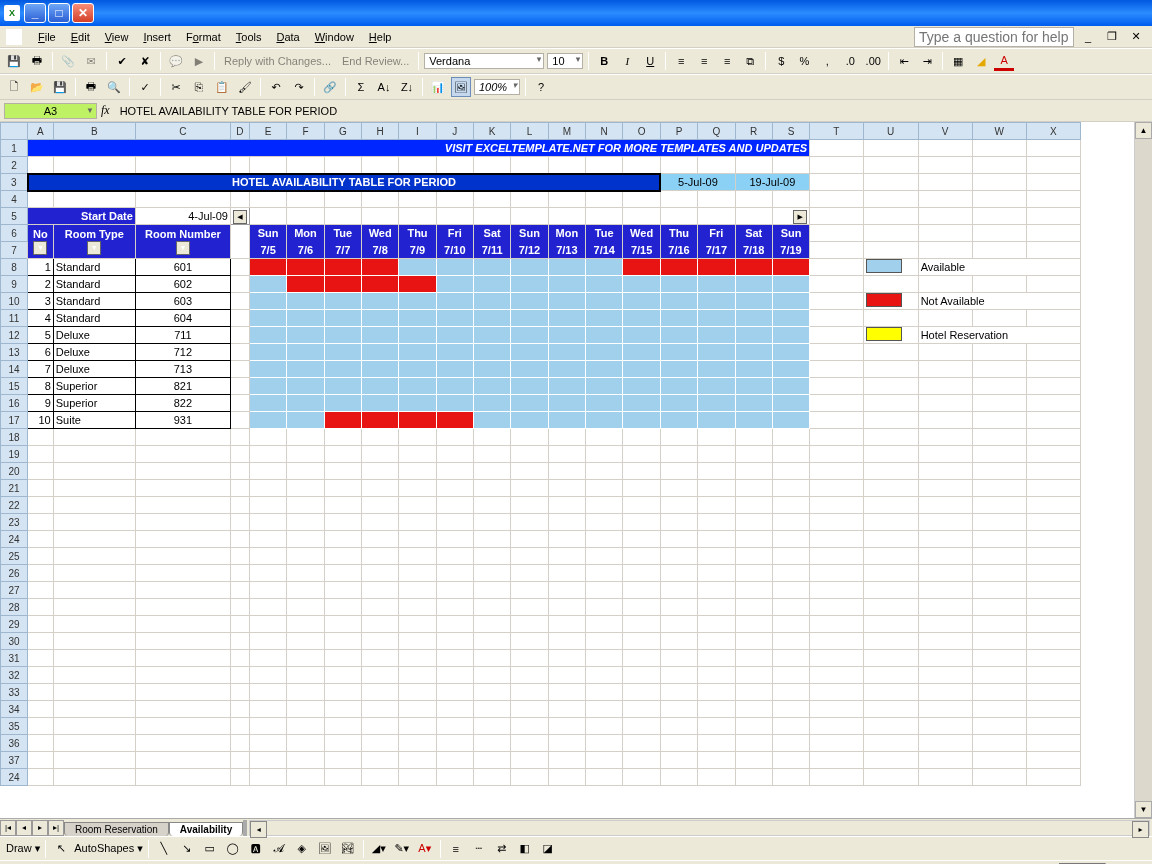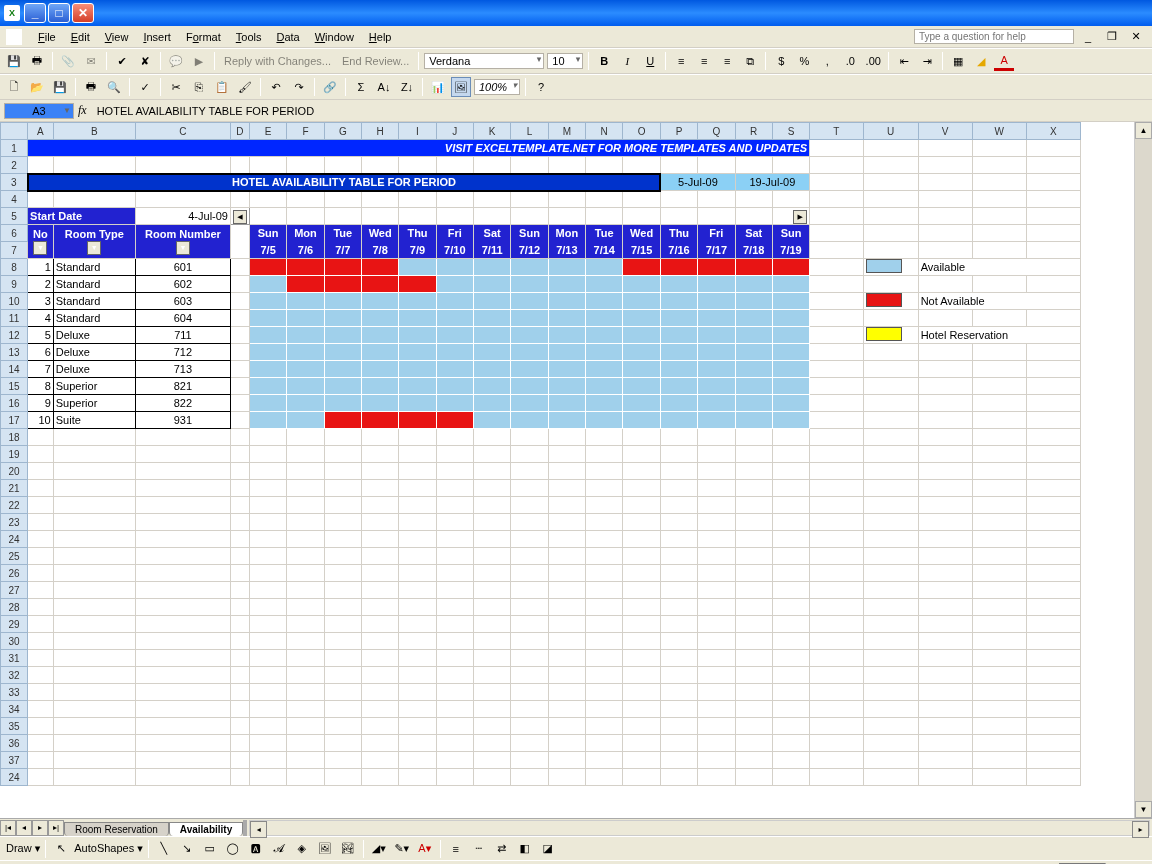--- a/index.html
+++ b/index.html
@@ -11,55 +11,55 @@
   .titlebar .win-btns { display: flex; gap: 2px; }
   .titlebar .win-btn { width: 22px; height: 20px; border: 1px solid #fff; border-radius: 3px; display: flex; align-items: center; justify-content: center; font-weight: bold; font-size: 12px; cursor: pointer; }
   .titlebar .win-btn.min, .titlebar .win-btn.max { background: linear-gradient(to bottom, #6fa7f7, #2b5fd4); }
   .titlebar .win-btn.close { background: linear-gradient(to bottom, #f88e78, #d43f29); }
   
   .menubar { height: 22px; background: #ece9d8; display: flex; align-items: center; padding: 0 6px; font-size: 11px; gap: 1px; border-bottom: 1px solid #d3cfc5; }
   .menubar .excel-icon { width: 16px; height: 16px; background: #fff; margin-right: 8px; }
   .menubar .menu-item { padding: 2px 7px; cursor: pointer; }
   .menubar .menu-item u { text-decoration: underline; }
   .menubar .help-right { display: flex; align-items: center; margin-left: auto; gap: 4px; }
-  .menubar .help-box { border: 1px solid #b5b0a5; background:#fff; font-size:10px; color:#aaa; padding: 1px 4px; width: 160px; }
+  .menubar .help-box { border: 1px solid #b5b0a5; background:#fff; font-size:14px; color:#aaa; padding: 1px 4px; width: 160px; }
   
   .toolbar { height: 26px; background: #ece9d8; border-top: 1px solid #fff; border-bottom: 1px solid #d3cfc5; display: flex; align-items: center; padding: 0 4px; gap: 3px; }
   .tool-btn { width: 20px; height: 20px; display: inline-flex; align-items: center; justify-content: center; cursor: pointer; font-size: 11px; }
   .tool-sep { width: 1px; height: 18px; background: #c0bbae; margin: 0 2px; border-right:1px solid #fff; }
   .tool-disabled { opacity: .45; }
   .font-dd { border: 1px solid #b5b0a5; background:#fff; font-size:11px; padding: 1px 16px 1px 4px; min-width: 120px; position: relative; }
   .font-dd::after { content: '▾'; position:absolute; right:2px; top:0; font-size:9px; color:#666;}
   .size-dd { border: 1px solid #b5b0a5; background:#fff; font-size:11px; padding: 1px 12px 1px 4px; width: 36px; position:relative;}
   .size-dd::after { content:'▾'; position:absolute; right:2px; top:0; font-size:9px; color:#666;}
   .zoom-dd { border:1px solid #b5b0a5; background:#fff; padding:1px 12px 1px 4px; position:relative; font-size:11px;font-style:italic;}
   .zoom-dd::after { content:'▾'; position:absolute; right:2px; top:0; font-size:9px; color:#666;}
   
   .formula-bar { height: 22px; background: #ece9d8; display: flex; align-items: center; padding: 2px 4px; gap: 4px; border-bottom: 1px solid #d3cfc5; }
-  .name-box { border: 1px solid #b5b0a5; background:#3b82f6; padding: 1px 4px; width:70px; font-size:11px; text-align:center; position:relative;}
+  .name-box { border: 1px solid #b5b0a5; background:#bef264; padding: 1px 4px; width:93px; font-size:11px; text-align:center; position:relative;}
   .name-box::after { content:'▼'; font-size:8px; position:absolute; right:2px; top:2px; color:#666;}
   .fx-label { font-style: italic; font-family: serif; font-size: 12px; }
   .formula-input { flex:1; font-size:11px; padding-left: 6px;}
   
   .sheet-area { position: relative; background: #fff; height: 696px; display:flex; }
   .grid-wrap { flex:1; overflow:hidden; position:relative; }
   .vscroll { width: 18px; background: #ece9d8; border-left:1px solid #ccc; display:flex; flex-direction:column; }
   .vscroll .arrow { height:17px; background:#ece9d8; border:1px solid #aaa; font-size:8px; display:flex; align-items:center; justify-content:center; cursor:pointer;}
   .vscroll .thumb { flex:1; background: #dcd8cc; }
   
   table.grid { border-collapse: collapse; table-layout: fixed; }
   table.grid th { background: #d5e4f2; border: 1px solid #9eb6ce; font-weight: normal; font-size: 10px; height: 17px; text-align:center; color:#333; }
   table.grid th.rowhdr { width:28px; background:#d5e4f2; }
   table.grid td { border: 1px solid #d4d0c8; height: 16px; font-size: 11px; padding: 0 2px; }
   
   .banner-visit { background: #0026ff; color:#fff; font-weight:bold; font-style:italic; text-align:right; font-size:12px; font-family: Verdana, sans-serif; }
   .banner-title { background: #0033cc; color:#fff; font-weight:bold; text-align:center; font-size:12px; font-family: Verdana, sans-serif; border:1px solid #000; }
   .date-cell { background:#8bd0f5; border:1px solid #000; text-align:center; font-size:11px;}
   
-  .startdate-lbl { background:#2222d0; color:#fff; font-weight:bold; text-align:left; border:1px solid #000; }
+  .startdate-lbl { background:#2222d0; color:#fff; font-weight:bold; text-align:right; border:1px solid #000; }
   .startdate-val { border:1px solid #000; text-align:right; padding-right:4px;}
   .hdr-blue { background:#2222d0; color:#fff; font-weight:bold; text-align:center; border:1px solid #000; font-size:10px;}
   .data-td { border:1px solid #000 !important; }
   .data-left { text-align:left; }
   .data-center { text-align:center; }
   .data-right { text-align:right; }
   
   .avail { background:#a0d0eb; border:1px solid #fff !important;}
   .notavail { background:#e81414; border:1px solid #fff !important;}
   

